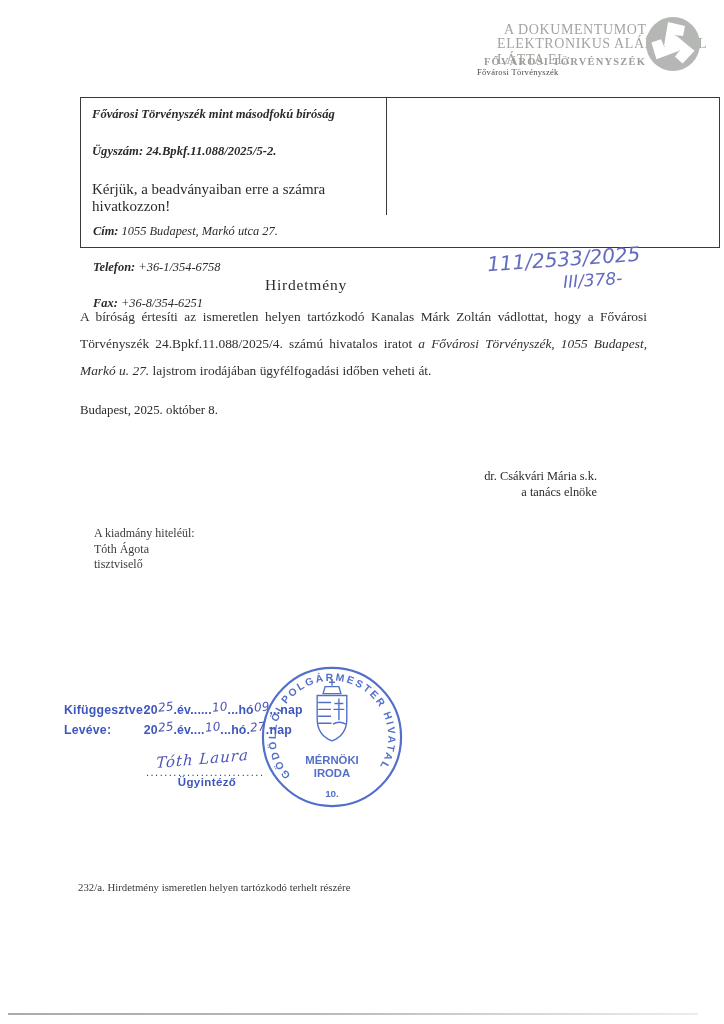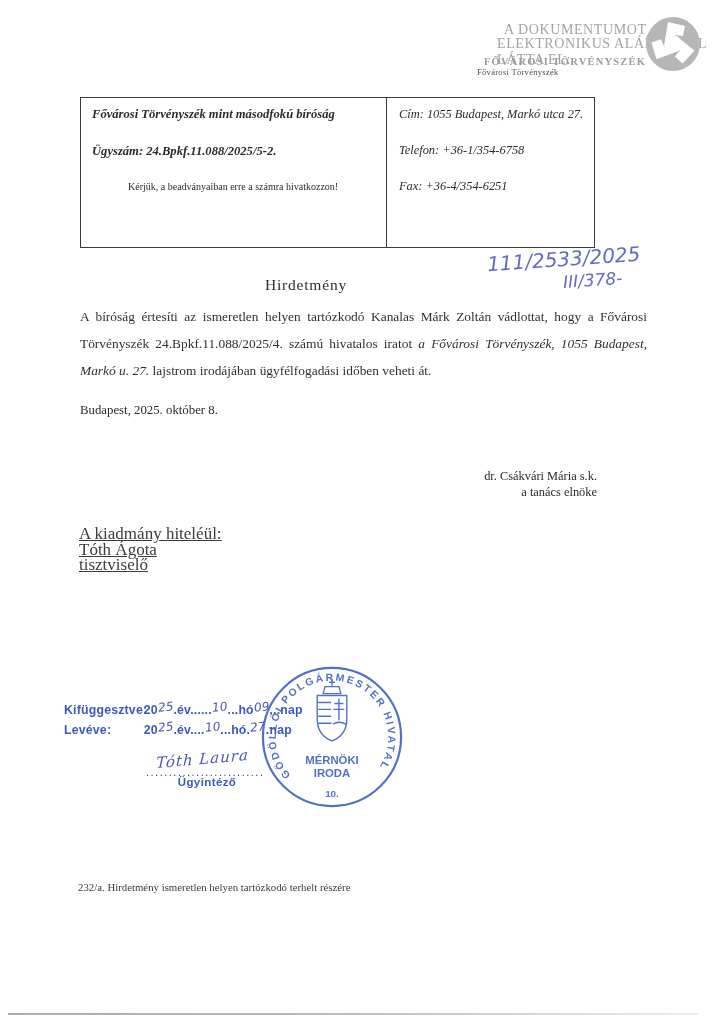--- a/index.html
+++ b/index.html
@@ -11,46 +11,46 @@
   }
   .abs { position:absolute; }
 
   
   .esign-note { color:#a3a49f; font-size:14px; letter-spacing:.6px; font-family:"Liberation Serif",serif; }
   .court-caps { color:#9b9d99; font-size:10.5px; letter-spacing:1.2px; font-weight:bold; }
   .court-small { color:#4a4a48; font-size:8.5px; letter-spacing:.3px; }
 
   
   .hdr-table {
-    left:80px; top:97px; width:515px; height:151px;
-    border:1.3px solid #3a3a3a; display:flex;
+    left:80px; top:97px; width:640px; height:151px;
+    border:1.3px solid #3a3a3a; display:flex;flex-direction:column;
   }
   .hdr-left { width:306px; border-right:1.3px solid #3a3a3a; padding:9px 10px 0 11px; }
   .hdr-right { flex:1; padding:9px 10px 0 12px; }
   .hdr-line-bi { font-weight:bold; font-style:italic; font-size:12.6px; margin-bottom:22px; }
-  .hdr-line-plain { font-size:10px;margin-left:36px; }
+  .hdr-line-plain { font-size:15px; }
   .hdr-right .row { font-size:12.4px; margin-bottom:21px; font-style:italic; }
-  .hdr-right .lbl { font-weight:normal; font-style:italic; }
+  .hdr-right .lbl { font-weight:bold; font-style:italic; }
 
   
   .hw-anno { color:#636bc0; font-family:"DejaVu Sans",sans-serif; font-style:italic; transform:rotate(-4deg); }
 
   .doc-title { left:0; top:276px; width:612px; text-align:center; font-size:15.5px; letter-spacing:.8px; color:#2e2e2e; }
 
   .body-par {
     left:80px; top:303px; width:567px;
     font-size:13.4px; line-height:27px; text-align:justify; color:#30302f;
   }
   .body-par .it { font-style:italic; }
 
   .date-line { left:80px; top:403px; font-size:12.8px; }
 
   .signer { left:447px; top:468px; width:150px; text-align:right; font-size:12.4px; line-height:16px; }
 
-  .attest { left:79px; top:526px; font-size:17px; line-height:15.5px; color:#3c3c3a;text-decoration:underline; }
+  .attest { left:94px; top:526px; font-size:12px; line-height:15.5px; color:#3c3c3a; }
 
   
   .stamp-blue { color:#3e57bf; font-family:"Liberation Sans",sans-serif; }
   .post-row { font-size:12.3px; font-weight:bold; letter-spacing:.2px; white-space:nowrap; }
   .post-row .plabel { display:inline-block; width:76px; }
   .hw { color:#4d55b8; font-family:"DejaVu Sans",sans-serif; font-style:italic; font-weight:normal;
         font-size:12px; position:relative; top:-3px; display:inline-block; transform:rotate(-6deg); }
   .dotline { color:#2c3c92; font-size:11px; letter-spacing:1.5px; font-family:"Liberation Sans",sans-serif; }
   .hand-sig { color:#4d55b8; font-family:"DejaVu Serif",serif; font-style:italic; font-size:15px;
               transform:rotate(-5deg) skewX(-8deg); letter-spacing:1px; }
@@ -86,21 +86,21 @@
 
 <div class="abs hdr-table">
   <div class="hdr-left">
     <div class="hdr-line-bi">Fővárosi Törvényszék mint másodfokú bíróság</div>
     <div class="hdr-line-bi">Ügyszám: 24.Bpkf.11.088/2025/5-2.</div>
     <div class="hdr-line-plain">Kérjük, a beadványaiban erre a számra hivatkozzon!</div>
   </div>
   <div class="hdr-right">
     <div class="row"><span class="lbl">Cím:</span> <span>1055 Budapest, Markó utca 27.</span></div>
     <div class="row"><span class="lbl">Telefon:</span> <span>+36-1/354-6758</span></div>
-    <div class="row"><span class="lbl">Fax:</span> <span>+36-4/354-6251</span></div>
+    <div class="row"><span class="lbl">Fax:</span> <span>+36-8/354-6251</span></div>
   </div>
 </div>
 
 <div class="abs hw-anno" style="left:487px;top:247px;font-size:20px;">111/2533/2025</div>
 <div class="abs hw-anno" style="left:563px;top:270px;font-size:17px;">III/378-</div>
 
 <div class="abs doc-title">Hirdetmény</div>
 
 <div class="abs body-par"><span>A bíróság értesíti az ismeretlen helyen tartózkodó Kanalas Márk Zoltán vádlottat, hogy a Fővárosi Törvényszék 24.Bpkf.11.088/2025/4. számú hivatalos iratot </span><span class="it">a Fővárosi Törvényszék, 1055 Budapest, Markó u. 27.</span><span> lajstrom irodájában ügyfélfogadási időben veheti át.</span></div>
 

